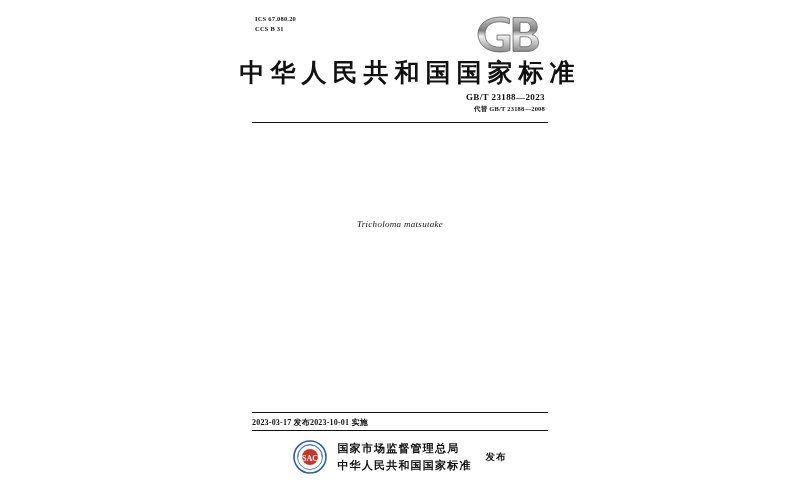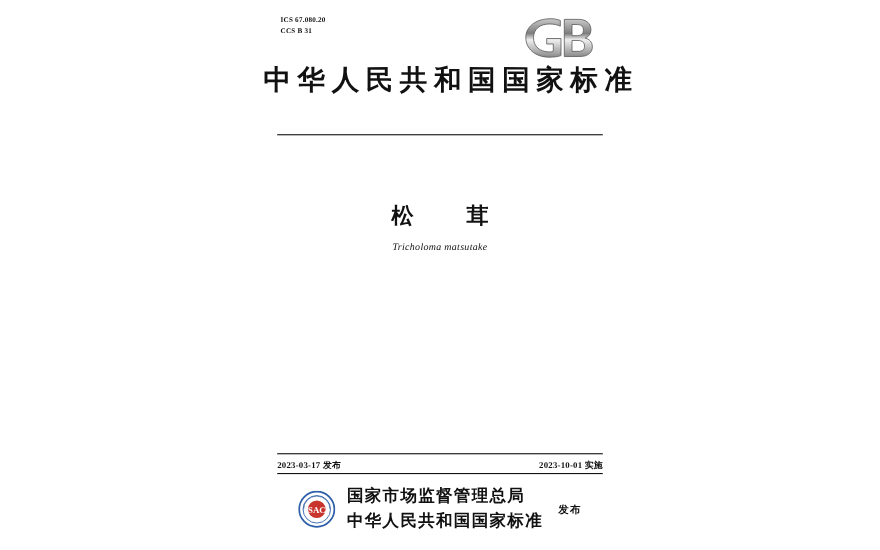--- a/index.html
+++ b/index.html
@@ -120,21 +120,20 @@
     color: #111;
   }
 
   
   .dates {
     position: absolute;
     left: 252px;
     right: 252px;
     top: 417px;
     display: flex;
-    justify-content: space-between;
     align-items: center;
     font-family: "Liberation Serif", serif;
     font-size: 8px;
     font-weight: bold;
     color: #111;
     letter-spacing: 0.2px;
   }
 
   
   .issuer {
@@ -148,21 +147,21 @@
   }
   .emblem {
     width: 34px;
     height: 34px;
     margin-right: 10px;
     flex: 0 0 auto;
     text-align: right;
   }
   .issuer-text {
     font-family: "Liberation Serif", serif;
-    font-size: 15px;
+    font-size: 11px;
     font-weight: bold;
     line-height: 1.55;
     letter-spacing: 1.2px;
     color: #111;
     white-space: nowrap;
   }
   .issuer-wrap {
     display: flex;
     align-items: center;
   }
@@ -198,24 +197,27 @@
       </defs>
       <g fill="url(#gbgrad)" stroke="#555" stroke-width="0.7">
         <path d="M31 5 C16 5 8 13 8 22 C8 32 16 40 30 40 C36 40 40 38.5 40 38.5 L40 23 L27 23 L27 28 L33 28 L33 34.5 C32 35 31 35.2 29.6 35.2 C20.5 35.2 15 30 15 22.3 C15 14.6 20.6 9.8 29.6 9.8 C33.6 9.8 36.8 10.6 39.4 11.8 L39.4 6.6 C36.6 5.6 34 5 31 5 Z"></path>
         <path d="M43 5.6 L43 39.4 L57 39.4 C64.5 39.4 68.5 35.8 68.5 30.6 C68.5 26.4 66 23.6 62 22.6 C65.3 21.4 67.2 18.9 67.2 15.2 C67.2 9.5 63.3 5.6 56 5.6 Z M50 10.3 L55 10.3 C58.6 10.3 60.4 12 60.4 15.4 C60.4 18.7 58.6 20.4 55 20.4 L50 20.4 Z M50 24.8 L55.4 24.8 C59.4 24.8 61.4 26.6 61.4 30 C61.4 33.4 59.4 34.7 55.4 34.7 L50 34.7 Z"></path>
       </g>
     </svg>
   </div>
 
   <div class="cn-title">中华人民共和国国家标准</div>
 
+  <div class="std-number">
+    <div class="num">GB/T 23188—2023</div>
+    <div class="replaces">代替 GB/T 23188—2008</div>
+  </div>
 
   <div class="rule rule-top"></div>
 
-  <div class="doc-title">松　茸</div>
   <div class="doc-title-latin">Tricholoma matsutake</div>
 
   <div class="rule rule-bottom"></div>
 
   <div class="dates">
     <span>2023-03-17 发布</span>
     <span>2023-10-01 实施</span>
   </div>
 
   <div class="rule rule-foot"></div>

